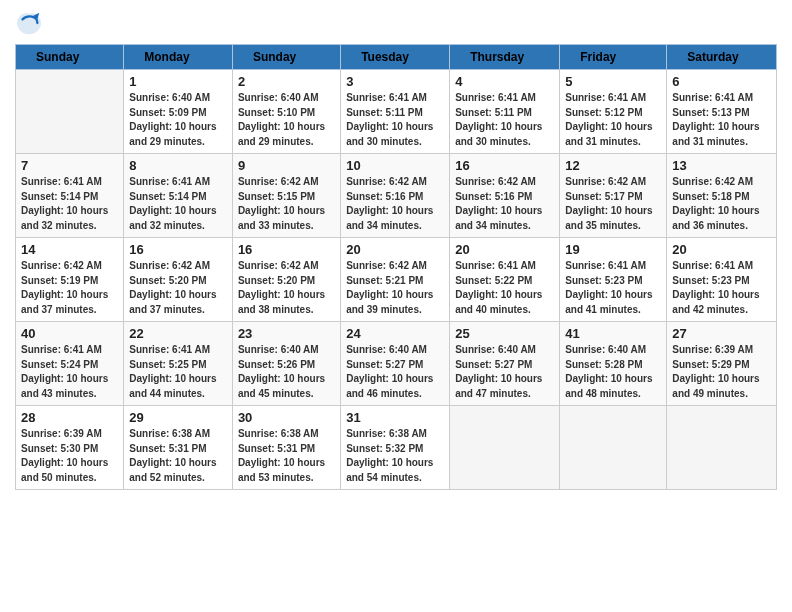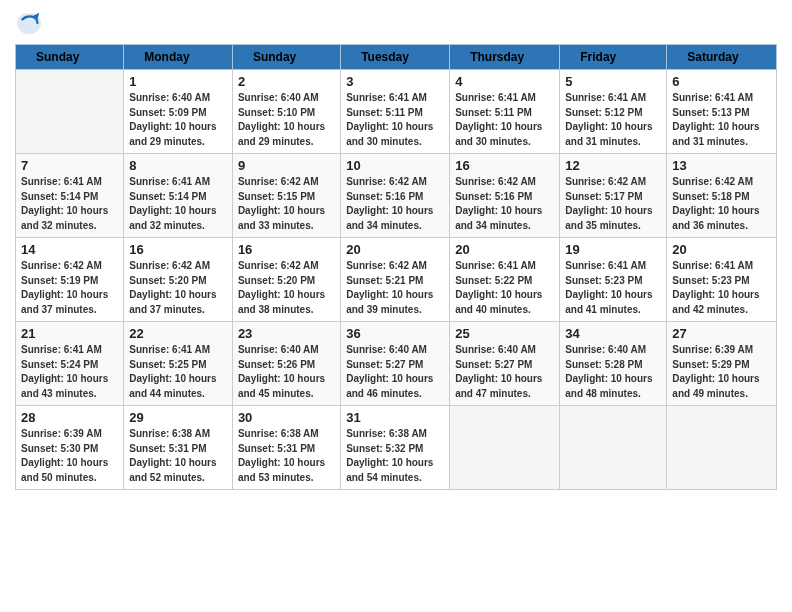--- a/index.html
+++ b/index.html
@@ -268,56 +268,56 @@
           <td>
             <span class="day-number">20</span>
             <div class="day-info" style="white-space: pre-line;">Sunrise: 6:41 AM
 Sunset: 5:23 PM
 Daylight: 10 hours
 and 42 minutes.</div>
           </td>
         </tr>
         <tr>
           <td>
-            <span class="day-number">21</span>
+            <span class="day-number">40</span>
             <div class="day-info" style="white-space: pre-line;">Sunrise: 6:41 AM
 Sunset: 5:24 PM
 Daylight: 10 hours
 and 43 minutes.</div>
           </td>
           <td>
             <span class="day-number">22</span>
             <div class="day-info" style="white-space: pre-line;">Sunrise: 6:41 AM
 Sunset: 5:25 PM
 Daylight: 10 hours
 and 44 minutes.</div>
           </td>
           <td>
             <span class="day-number">23</span>
             <div class="day-info" style="white-space: pre-line;">Sunrise: 6:40 AM
 Sunset: 5:26 PM
 Daylight: 10 hours
 and 45 minutes.</div>
           </td>
           <td>
-            <span class="day-number">36</span>
+            <span class="day-number">24</span>
             <div class="day-info" style="white-space: pre-line;">Sunrise: 6:40 AM
 Sunset: 5:27 PM
 Daylight: 10 hours
 and 46 minutes.</div>
           </td>
           <td>
             <span class="day-number">25</span>
             <div class="day-info" style="white-space: pre-line;">Sunrise: 6:40 AM
 Sunset: 5:27 PM
 Daylight: 10 hours
 and 47 minutes.</div>
           </td>
           <td>
-            <span class="day-number">34</span>
+            <span class="day-number">41</span>
             <div class="day-info" style="white-space: pre-line;">Sunrise: 6:40 AM
 Sunset: 5:28 PM
 Daylight: 10 hours
 and 48 minutes.</div>
           </td>
           <td>
             <span class="day-number">27</span>
             <div class="day-info" style="white-space: pre-line;">Sunrise: 6:39 AM
 Sunset: 5:29 PM
 Daylight: 10 hours

